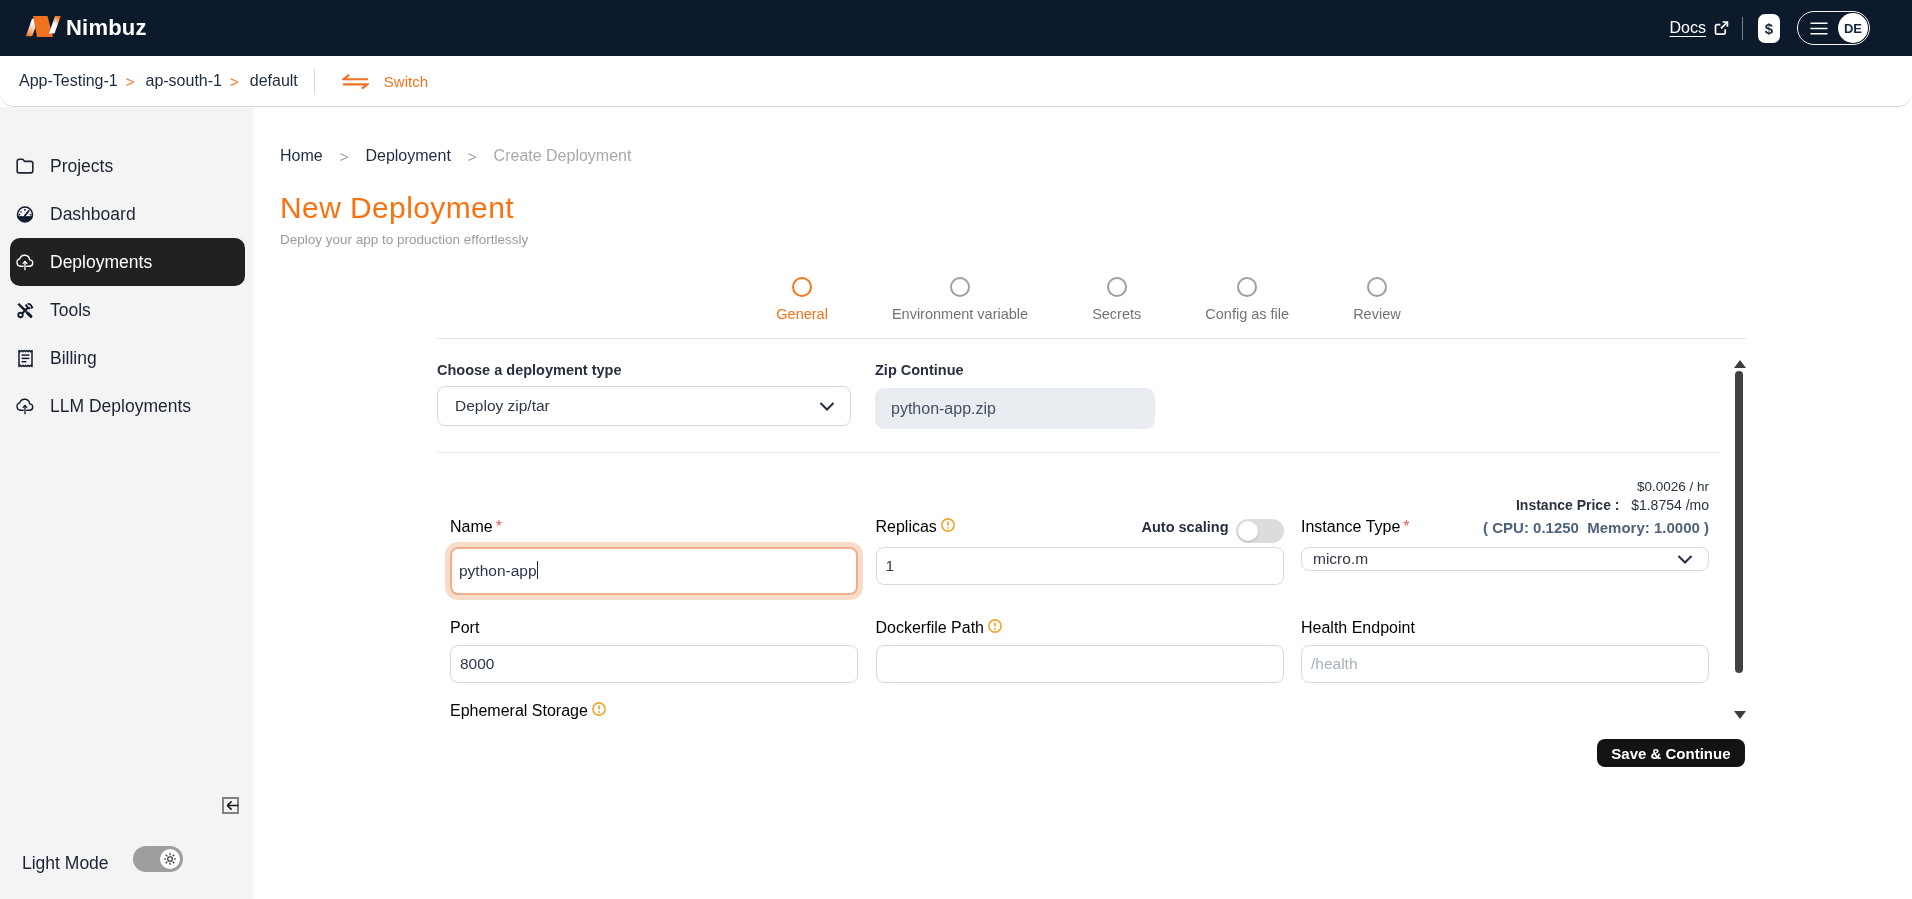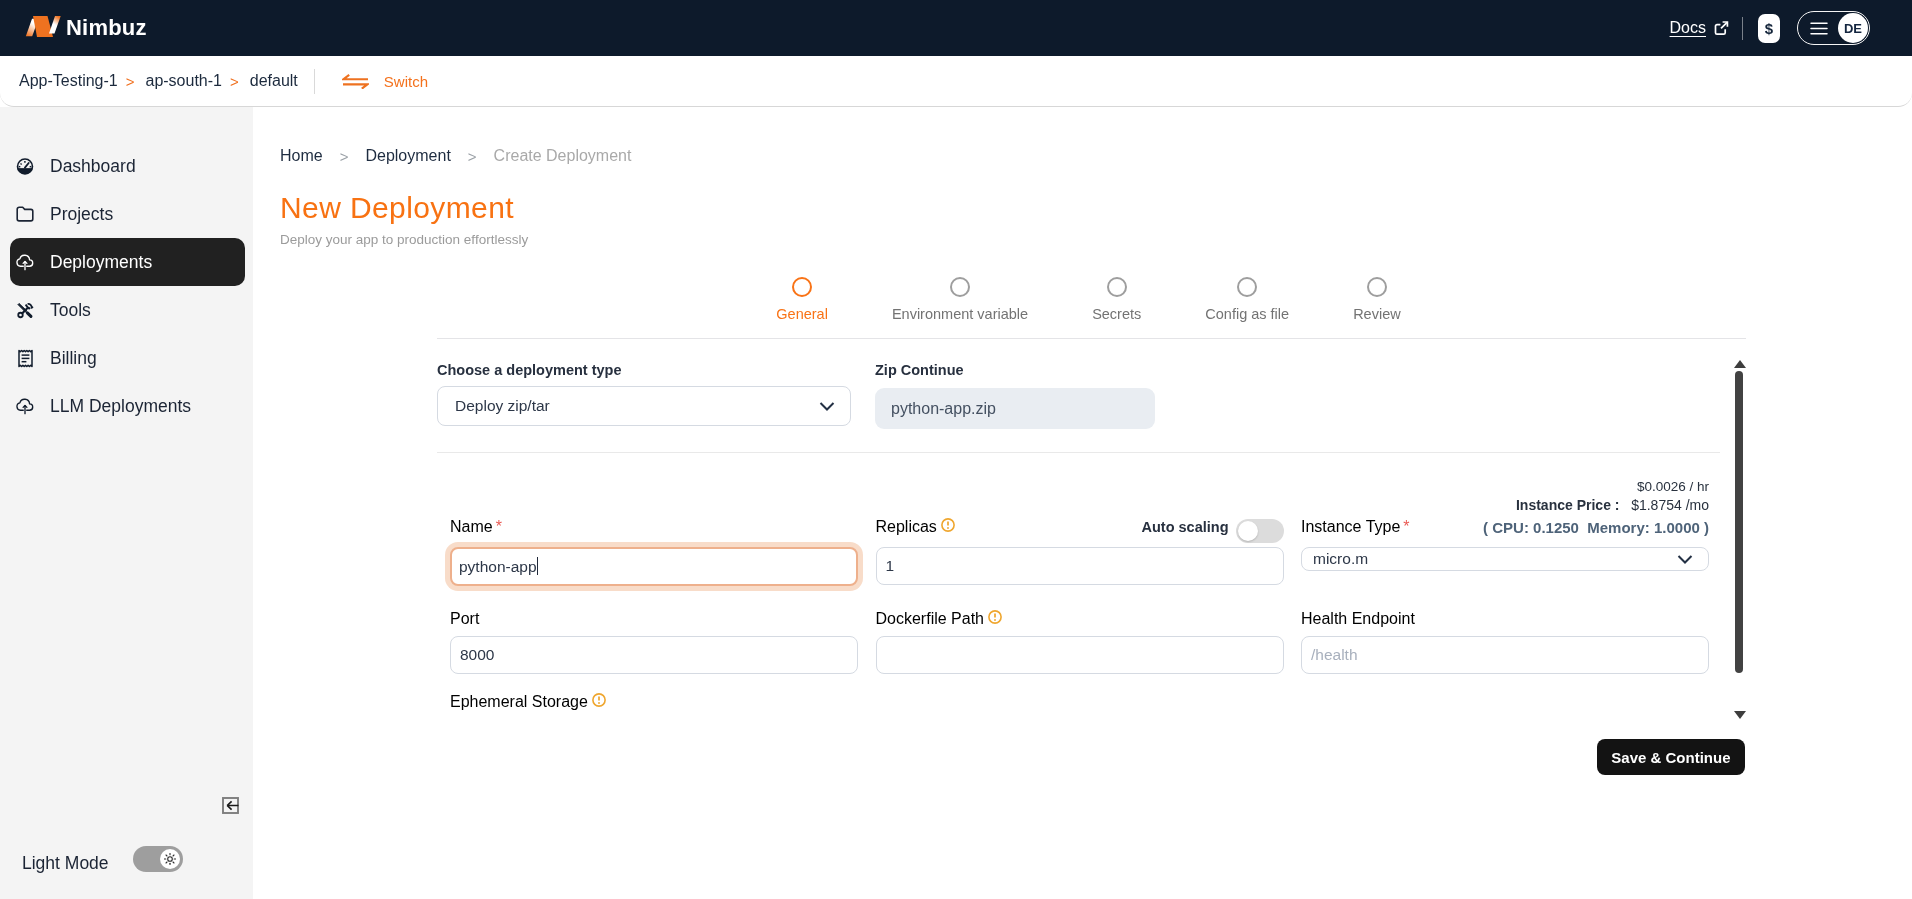--- a/index.html
+++ b/index.html
@@ -91,30 +91,30 @@
 .as-toggle { width:48px; height:24px; border-radius:999px; background:#dcdcdc; position:relative; top:4px; cursor:pointer; }
 .as-knob { position:absolute; left:2px; top:2px; width:20px; height:20px; border-radius:50%; background:#fff;
   box-shadow:0 1px 2px rgba(0,0,0,.18); }
 .cpu-mem { font-size:15px; font-weight:600; color:#4e6379; white-space:pre; }
 .grid-inputs { display:flex; gap:17.5px; margin-top:7px; }
 .grid-inputs .cell { width:408px; }
 .text-input { width:100%; height:38px; border:1px solid #d5dae2; border-radius:8px; padding:0 9px;
   font-size:15.5px; color:#2d3748; font-family:inherit; background:#fff; }
 .text-input::placeholder { color:#a8b0bd; }
 .name-wrap { position:relative; }
-.name-input { width:100%; height:39px; border:2px solid #eeb08c; border-radius:8px; padding:0 7px;
+.name-input { width:100%; height:48px; border:2px solid #eeb08c; border-radius:8px; padding:0 7px;
   font-size:15.5px; color:#2d3748; font-family:inherit; background:#fff;
   box-shadow:0 0 0 5px #f8dcc9; outline:none; }
 .select-box.h40 { height:24px; padding-left:11px; }
 .rowB-labels { margin-top:26px; display:flex; gap:17.5px; height:14px; }
 .rowB-labels .col { width:408px; display:flex; align-items:center; }
 .rowB-inputs { display:flex; gap:17.5px; margin-top:10px; }
 .rowB-inputs .cell { width:408px; }
 .eph-row { margin-top:19px; display:flex; align-items:center; }
-.save-btn { position:absolute; right:1px; top:400px; height:36px; padding:0 14.5px; background:#131313;
+.save-btn { position:absolute; right:1px; top:400px; height:28px; padding:0 14.5px; background:#131313;
   color:#fff; border:none; border-radius:8px; font-size:15px; font-weight:600;
   font-family:inherit; cursor:pointer; }
 
 .sb-up { position:absolute; left:1297px; top:21px; width:0; height:0;
   border-left:6px solid transparent; border-right:6px solid transparent; border-bottom:8px solid #3d3d3d; }
 .sb-thumb { position:absolute; left:1298px; top:32px; width:8px; height:302px; border-radius:4px; background:#424242; }
 .sb-down { position:absolute; left:1297px; top:372px; width:0; height:0;
   border-left:6px solid transparent; border-right:6px solid transparent; border-top:8px solid #3d3d3d; }
 .info-ic { width:14px; height:14px; flex-shrink:0; }
 .caret-bar { display:inline-block; width:1.5px; height:18px; background:#20293a; vertical-align:middle;
@@ -178,39 +178,39 @@
     </svg>
     <span class="switch-label">Switch</span>
   </span>
 </div>
 
 <div class="shell">
 <aside class="sidebar">
   <nav class="nav">
     <div class="nav-item">
       <span class="ic">
+        <svg width="18" height="16" viewBox="0 0 18 16" fill="none" stroke="#1b2434" stroke-width="1.6" stroke-linejoin="round">
+          <path d="M1.2,13 V3.2 A1.9,1.9 0 0 1 3.1,1.3 h3.6 l2,2.1 h6.2 a1.9,1.9 0 0 1 1.9,1.9 V13 a1.9,1.9 0 0 1 -1.9,1.9 H3.1 A1.9,1.9 0 0 1 1.2,13 Z"></path>
+        </svg>
+      </span>
+      <span>Projects</span>
+    </div>
+    <div class="nav-item">
+      <span class="ic">
         <svg width="19" height="19" viewBox="0 0 20 20">
           <circle cx="10" cy="10" r="8.3" fill="none" stroke="#111c2c" stroke-width="1.8"></circle>
           <path d="M2.2,12.4 A8.3,8.3 0 0 0 17.8,12.4 Z" fill="#111c2c" stroke="#111c2c" stroke-width="1.1"></path>
           <line x1="9.9" y1="11.3" x2="14.1" y2="6.1" stroke="#111c2c" stroke-width="2" stroke-linecap="round"></line>
           <line x1="5" y1="6.6" x2="6.3" y2="7.7" stroke="#111c2c" stroke-width="1.6"></line>
           <line x1="9.9" y1="3.9" x2="9.9" y2="5.7" stroke="#111c2c" stroke-width="1.6"></line>
           <line x1="3" y1="10.2" x2="4.8" y2="10.2" stroke="#111c2c" stroke-width="1.6"></line>
           <line x1="15.2" y1="10.2" x2="17" y2="10.2" stroke="#111c2c" stroke-width="1.6"></line>
         </svg>
       </span>
       <span>Dashboard</span>
-    </div>
-    <div class="nav-item">
-      <span class="ic">
-        <svg width="18" height="16" viewBox="0 0 18 16" fill="none" stroke="#1b2434" stroke-width="1.6" stroke-linejoin="round">
-          <path d="M1.2,13 V3.2 A1.9,1.9 0 0 1 3.1,1.3 h3.6 l2,2.1 h6.2 a1.9,1.9 0 0 1 1.9,1.9 V13 a1.9,1.9 0 0 1 -1.9,1.9 H3.1 A1.9,1.9 0 0 1 1.2,13 Z"></path>
-        </svg>
-      </span>
-      <span>Projects</span>
     </div>
     <div class="nav-item active">
       <span class="ic">
         <svg width="20" height="20" viewBox="0 0 20 20" fill="none" stroke="#ffffff" stroke-width="1.5" stroke-linecap="round" stroke-linejoin="round">
           <path d="M8.1,14.7 H4.9 A4.1,4.1 0 0 1 4.3,6.6 A5.5,5.5 0 0 1 15.1,7.6 A3.4,3.4 0 0 1 14.9,14.7 H11.9"></path>
           <line x1="10" y1="9.6" x2="10" y2="18.5"></line>
           <path d="M7.9,11.5 L10,9.3 L12.1,11.5"></path>
         </svg>
       </span>
       <span>Deployments</span>

